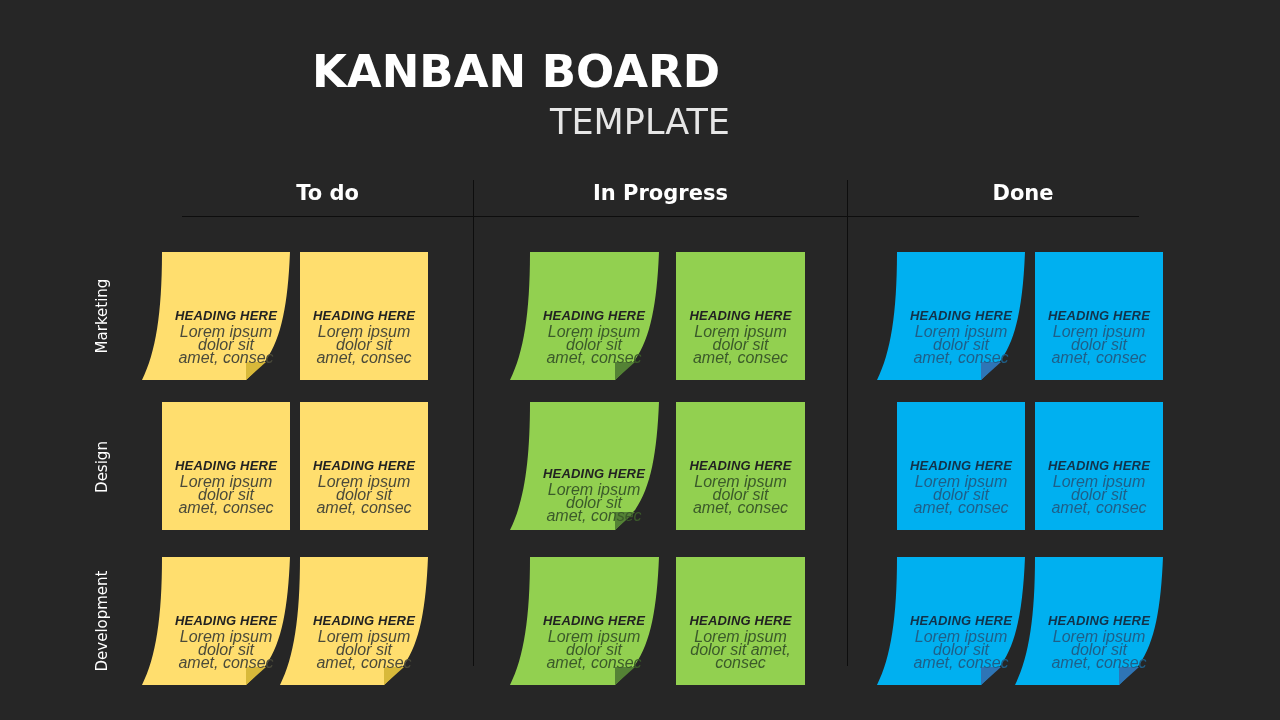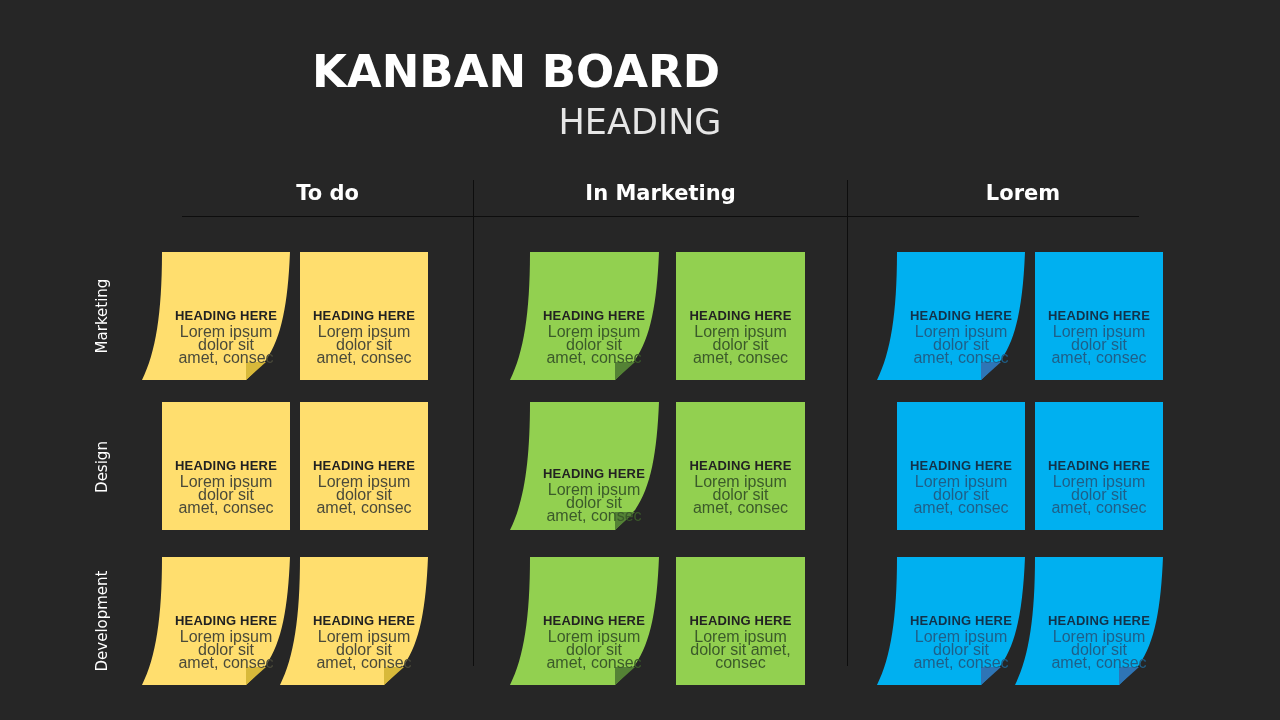--- a/index.html
+++ b/index.html
@@ -35,44 +35,45 @@
     white-space: nowrap; text-align: center; width: 140px;
   }
   .card {
     position: absolute; width: 128px; height: 128px;
   }
   .card svg.shape { position: absolute; left: 0; top: 0; overflow: visible; }
   .card .content {
     position: absolute; left: 0; top: 0; width: 128px; height: 168px;
     display: flex; flex-direction: column; align-items: center; justify-content: center;
     text-align: center;
+    font-style: italic;
   }
   .card .heading {
     font-family: "Liberation Sans", sans-serif;
     font-weight: bold; font-size: 13px; letter-spacing: 0.2px; line-height: 16px;
     color: #222222; white-space: nowrap;
   }
   .card .body {
     font-family: "Liberation Sans", sans-serif;
     font-size: 16px; line-height: 13px; width: 100px; margin-top: 1px;
   }
   .yellow .body { color: #4a4a3a; }
   .green .body { color: #3b5a2a; }
   .blue .heading { color: #12324a; }
   .blue .body { color: #1f5f88; }
 </style>
 </head>
 <body>
 
 <div class="title">KANBAN BOARD</div>
-<div class="subtitle">HEADING</div>
+<div class="subtitle">TEMPLATE</div>
 
 <div class="col-header" style="left:182px;width:291px;">To do</div>
-<div class="col-header" style="left:474px;width:373px;">In Marketing</div>
-<div class="col-header" style="left:848px;width:350px;">Lorem</div>
+<div class="col-header" style="left:474px;width:373px;">In Progress</div>
+<div class="col-header" style="left:848px;width:350px;">Done</div>
 
 <div class="hline"></div>
 <div class="vline" style="left:473px;"></div>
 <div class="vline" style="left:847px;"></div>
 
 <div class="row-label" style="left:32px;top:306px;">Marketing</div>
 <div class="row-label" style="left:32px;top:457px;">Design</div>
 <div class="row-label" style="left:32px;top:611px;">Development</div>
 
 <div id="board">

